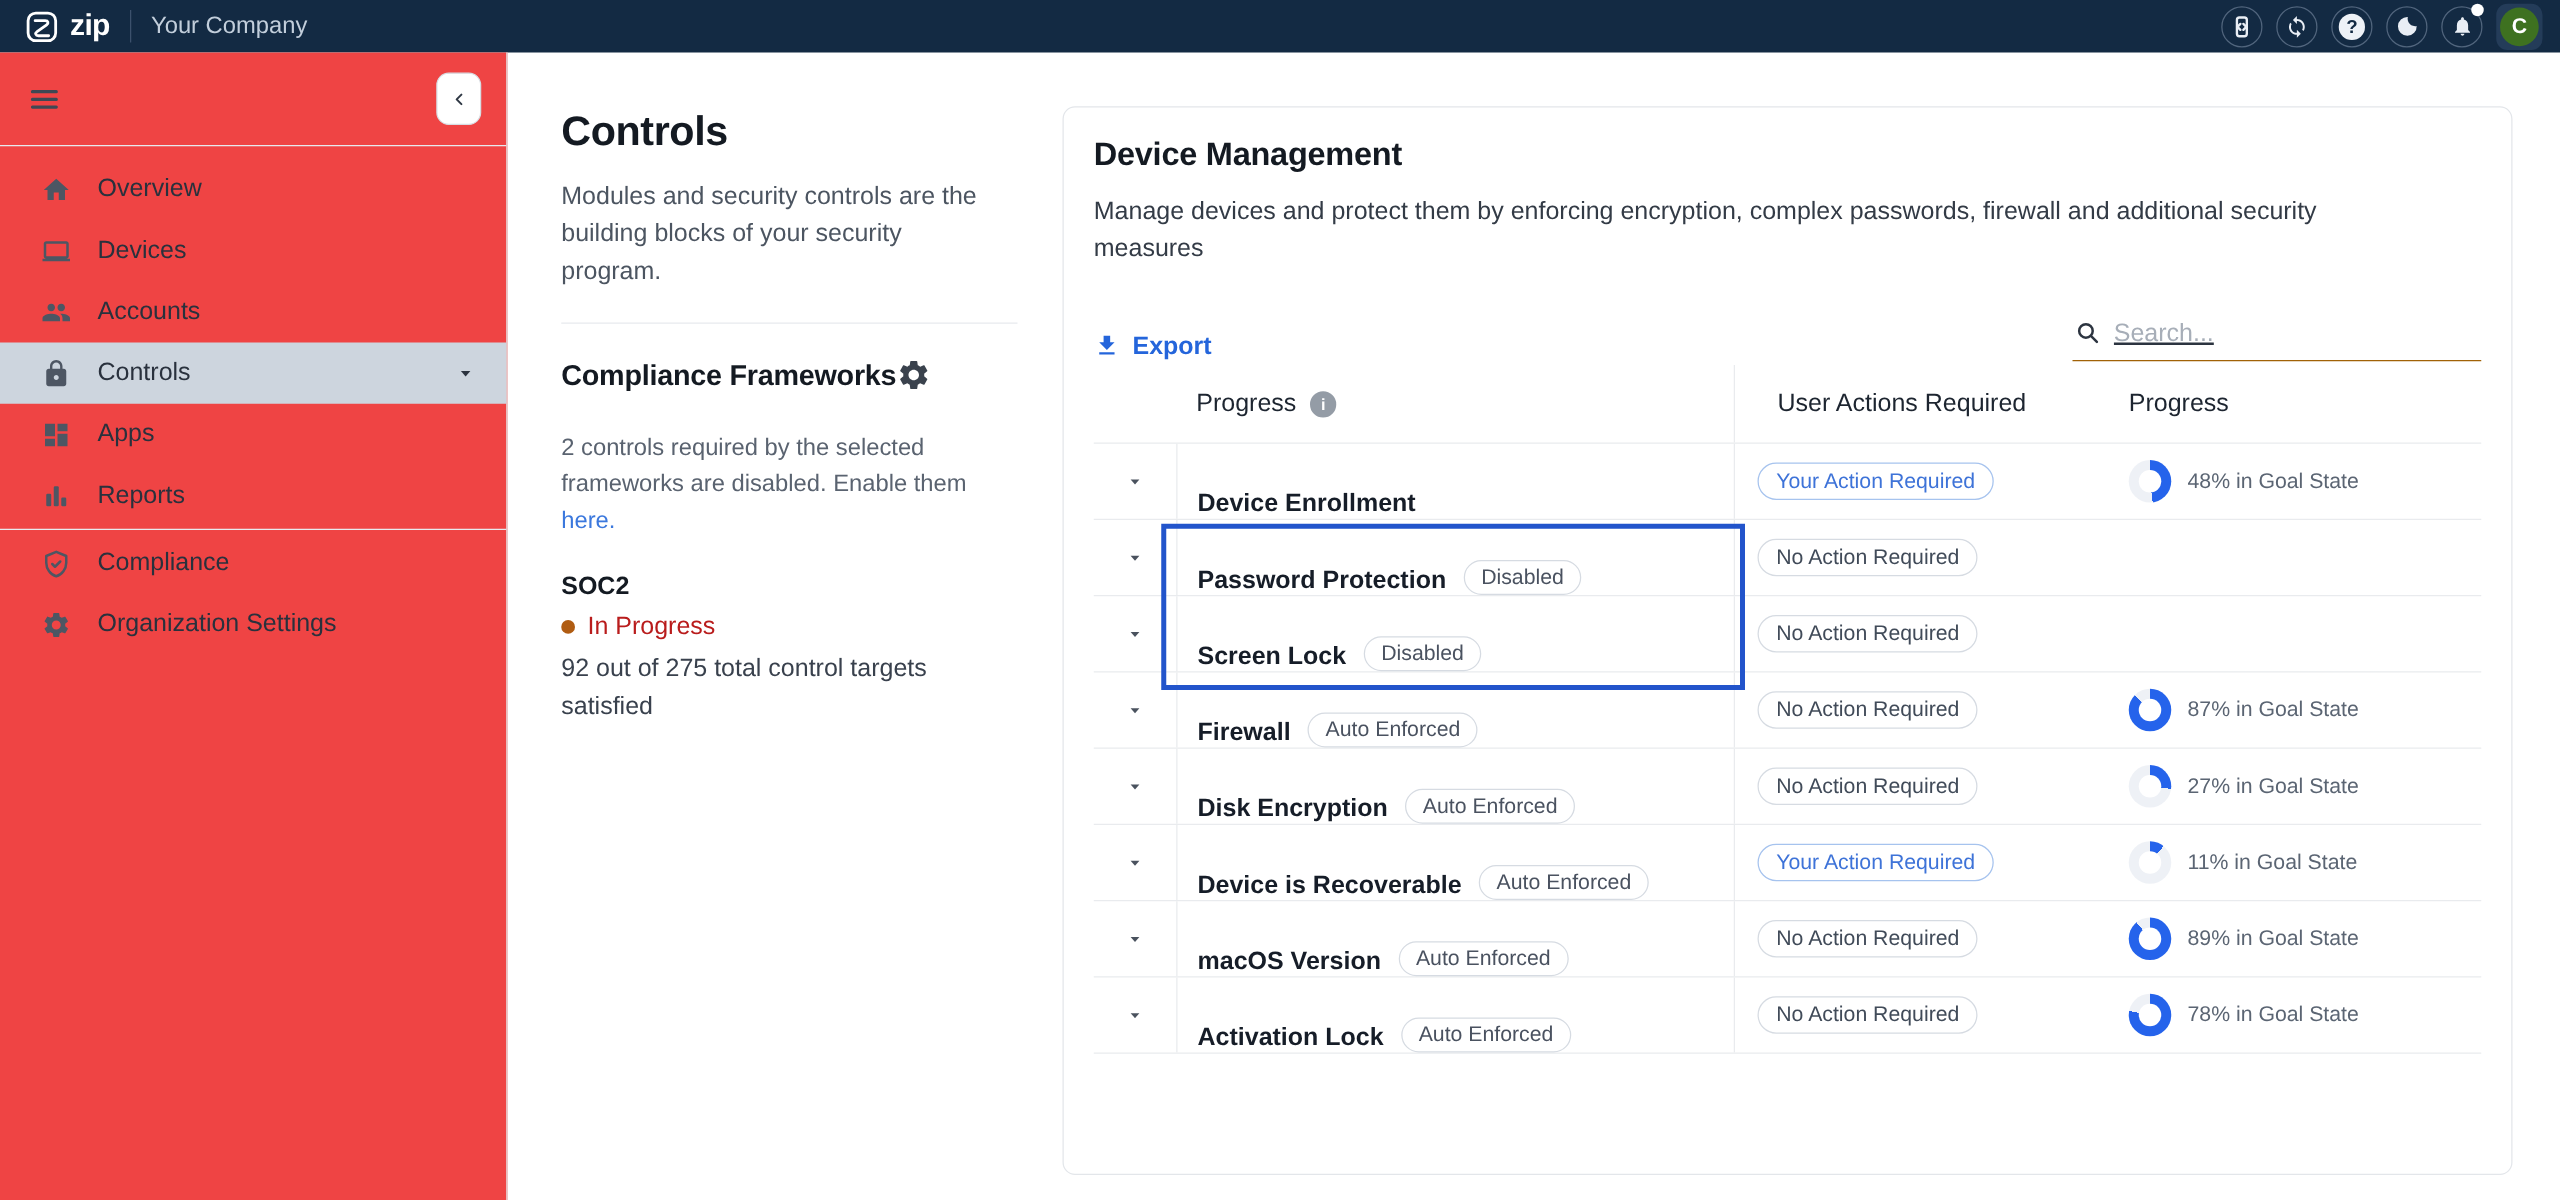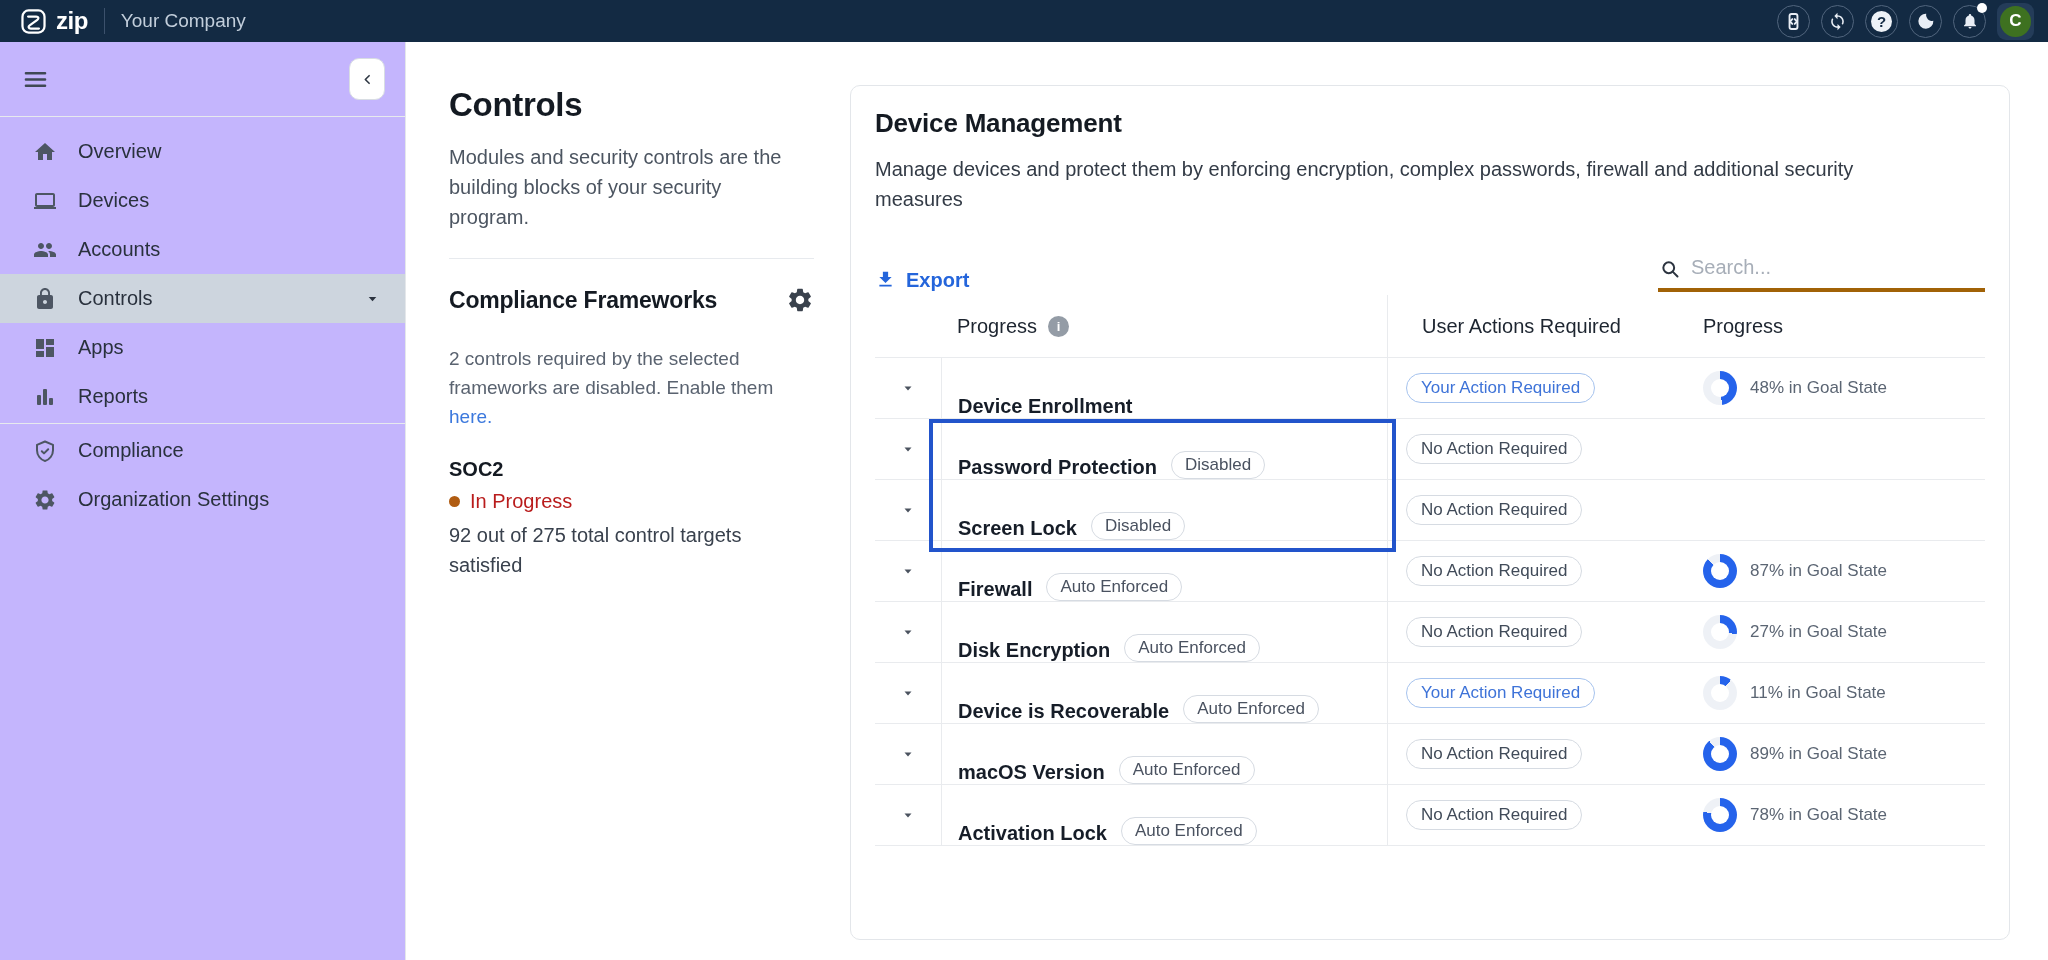--- a/index.html
+++ b/index.html
@@ -49,21 +49,21 @@
     display:flex;align-items:center;justify-content:center;cursor:pointer;
   }
   .avatar{
     width:31px;height:31px;border-radius:50%;background:var(--avatar_green);
     color:#fff;font-size:17px;font-weight:bold;display:flex;align-items:center;justify-content:center;
   }
 
   
   .sidebar{
     position:absolute;left:0;top:42px;width:406px;height:918px;
-    background:#c4b5fd;border-right:1px solid #e4e7ea;
+    background:#ef4444;border-right:1px solid #e4e7ea;
   }
   .sidebar-top{
     height:75px;display:flex;align-items:center;justify-content:space-between;
     padding:0 20px 0 22px;border-bottom:1px solid #e7eaee;
   }
   .hamburger{color:#3f4854;cursor:pointer;background:none;border:none;}
   .collapse-btn{
     width:36px;height:42px;border:1px solid #d8dde3;border-radius:10px;background:#fff;
     display:flex;align-items:center;justify-content:center;color:#2f3844;cursor:pointer;
   }
@@ -75,21 +75,21 @@
   .nav-item .nicon{color:#4d5663;width:24px;height:24px;flex:none;}
   .nav-item.selected{background:var(--selected_bg);}
   .nav-item .item-caret{margin-left:auto;color:#2b333f;}
   .nav-divider{border:none;border-top:1px solid #e7eaee;margin:2px 0;}
 
   
   .aside{position:absolute;left:406px;top:42px;width:444px;height:918px;padding:44px 36px 0 43px;}
   .aside h1{font-size:33px;font-weight:bold;color:#141a22;letter-spacing:-0.3px;}
   .aside-desc{margin-top:18px;font-size:20px;line-height:30px;color:#4c5561;max-width:356px;}
   .aside-hr{border:none;border-top:1px solid #e7eaee;margin:26px 0 0;width:365px;}
-  .frameworks-head{margin-top:27px;width:365px;display:flex;align-items:center;justify-content:space-between;}
+  .frameworks-head{margin-top:27px;width:365px;display:flex;align-items:center;}
   .frameworks-head h2{font-size:23px;font-weight:bold;color:#141a22;letter-spacing:-0.2px;}
   .gear-btn{background:none;border:none;color:#3a424d;cursor:pointer;}
   .frameworks-note{margin-top:30px;font-size:19px;line-height:29px;color:#5a6370;max-width:345px;}
   .frameworks-note a{color:var(--link);text-decoration:none;cursor:pointer;}
   .framework-block{margin-top:27px;}
   .framework-name{font-size:20px;font-weight:bold;color:#141a22;}
   .framework-status{margin-top:9px;display:flex;align-items:center;gap:10px;font-size:20px;color:#b91c1c;}
   .status-dot{width:11px;height:11px;border-radius:50%;background:var(--status_dot);flex:none;}
   .framework-summary{margin-top:7px;font-size:20px;line-height:30px;color:#39414d;max-width:335px;}
 
@@ -100,22 +100,22 @@
     padding:0 24px;overflow:hidden;
   }
   .card h2{margin-top:22px;font-size:26px;font-weight:bold;color:#141a22;letter-spacing:-0.2px;}
   .card-desc{margin-top:15px;font-size:20px;line-height:30px;color:#333b46;max-width:1040px;}
   .toolbar{margin-top:42px;display:flex;align-items:flex-end;justify-content:space-between;}
   .export-btn{
     display:flex;align-items:flex-start;gap:10px;background:none;border:none;cursor:pointer;
     color:#2465db;font-size:20px;font-weight:bold;font-family:inherit;
   }
   .search-box{
-    width:327px;display:flex;align-items:flex-end;gap:11px;
-    border-bottom:4px solid #a16207;padding:0 2px 9px 2px;color:#2c3440;
+    width:327px;display:flex;align-items:flex-start;gap:11px;
+    border-bottom:1px solid #a16207;padding:0 2px 9px 2px;color:#2c3440;text-decoration:underline;
   }
   .search-box input{
     border:none;outline:none;flex:1;font-size:20px;color:#333;background:transparent;font-family:inherit;
   }
   .search-box input::placeholder{color:#a7aeb8;}
 
   .table{margin-top:0;position:relative;}
   .thead,.trow{display:grid;grid-template-columns:66px 446px 314px auto;align-items:center;}
   .thead{height:63px;border-bottom:1px solid var(--line);margin-top:3px;}
   .th{font-size:20px;color:#1d2530;}

